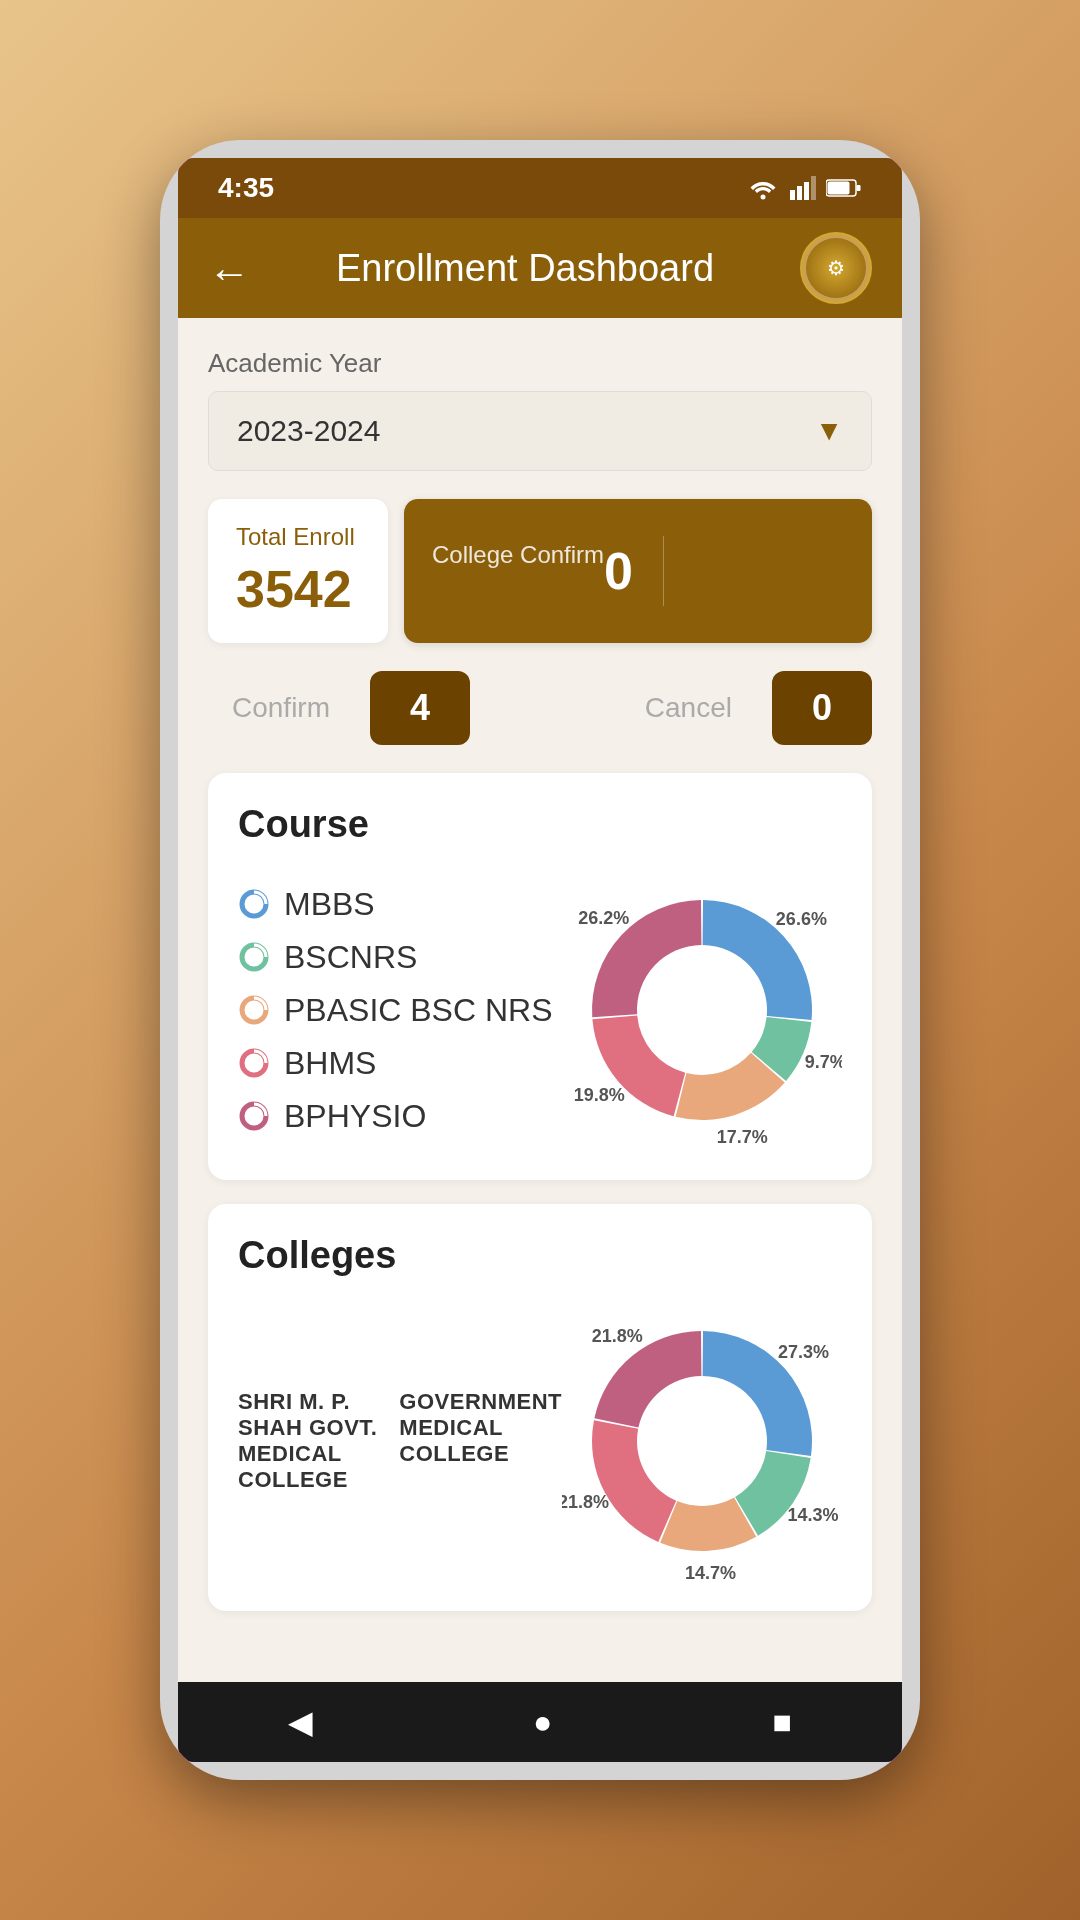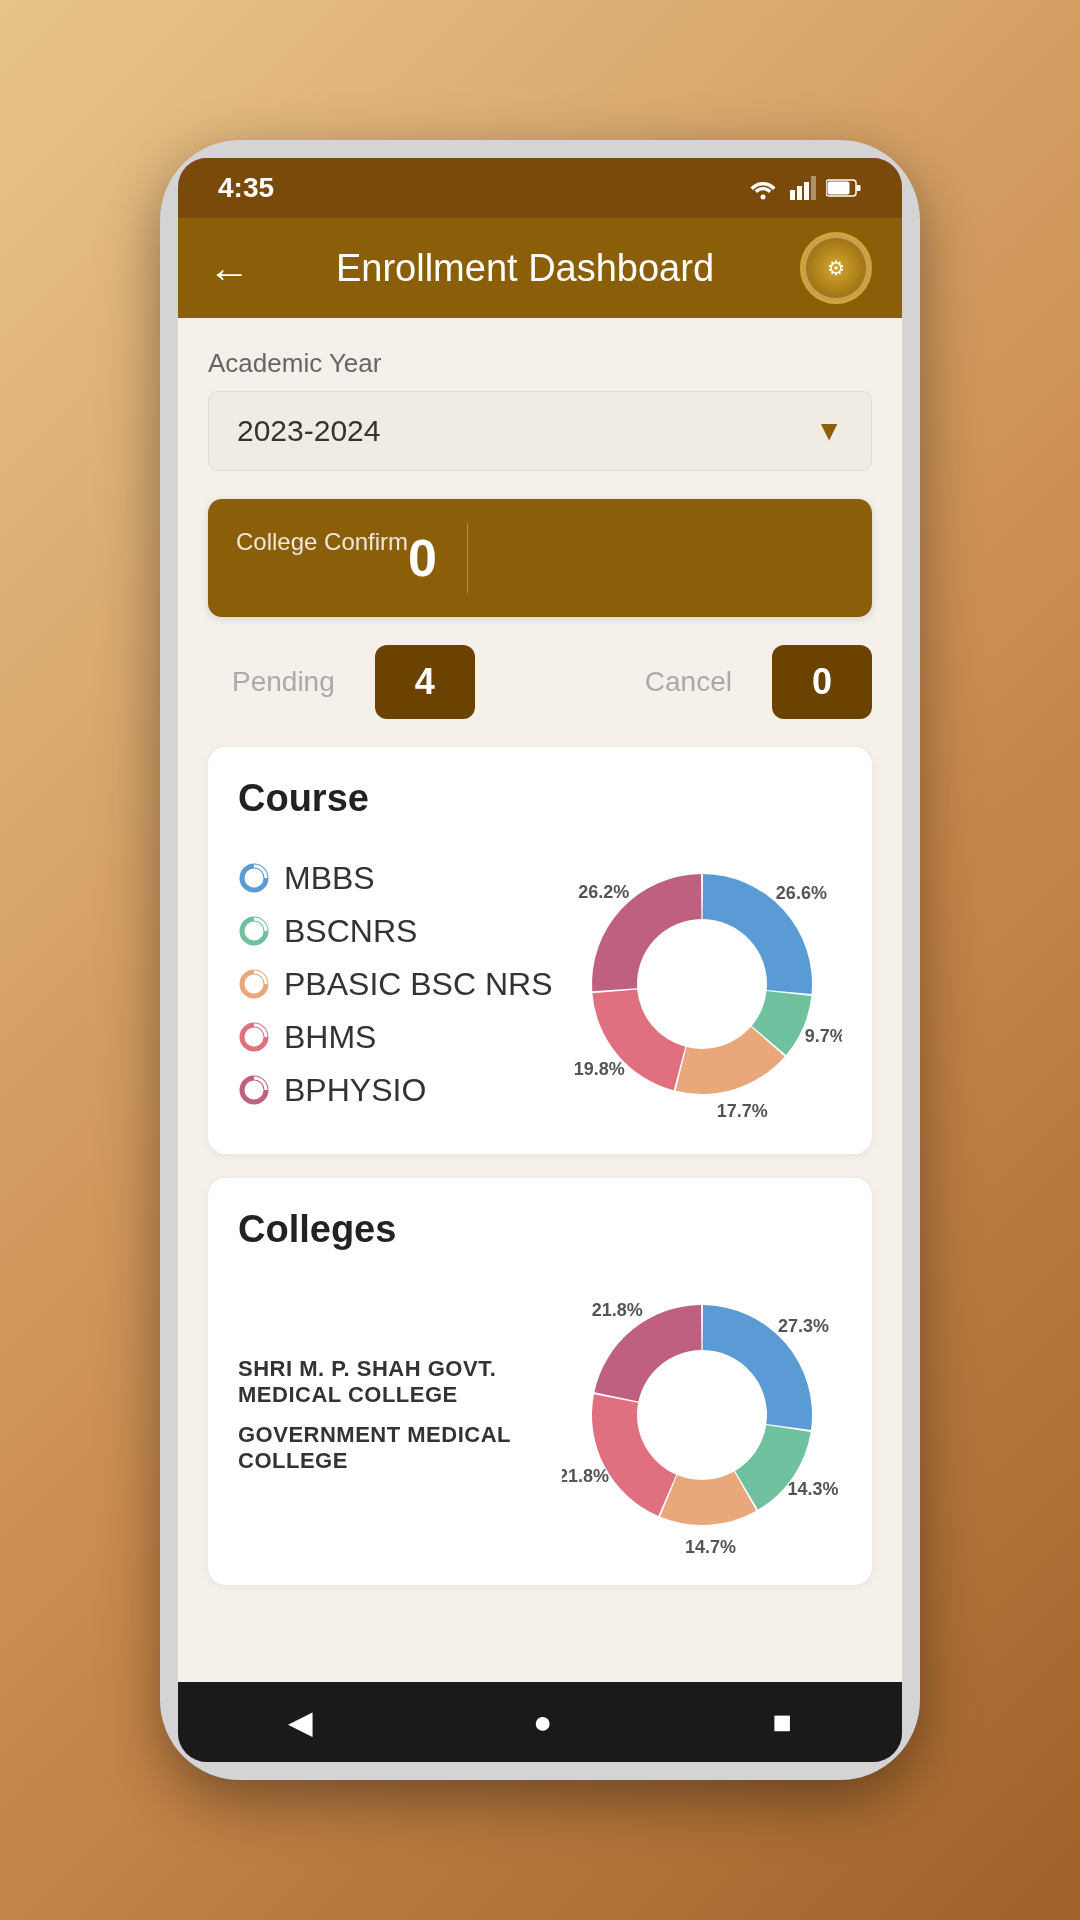--- a/index.html
+++ b/index.html
@@ -20,21 +20,21 @@
       border-radius: 80px;
       padding: 18px;
       box-shadow: 0 20px 60px rgba(0,0,0,0.4);
       position: relative;
       overflow: hidden;
     }
     .phone-inner {
       width: 100%;
       height: 100%;
       background: #d946ef;
-      border-radius: 29px;
+      border-radius: 16px;
       overflow: hidden;
       display: flex;
       flex-direction: column;
     }
     
     .status-bar {
       background: #7a4a0a;
       height: 60px;
       display: flex;
       align-items: center;
@@ -253,21 +253,20 @@
       width: 280px;
       height: 280px;
     }
     .donut-container svg {
       width: 280px;
       height: 280px;
     }
     
     .college-list {
       display: flex;
-      flex-direction: column;
       gap: 14px;
     }
     .college-item {
       font-size: 22px;
       font-weight: 700;
       color: #333;
       text-transform: uppercase;
       letter-spacing: 0.5px;
     }
     
@@ -324,31 +323,35 @@
 
     <div class="content">
 
       <div class="section-label">Academic Year</div>
       <div class="year-select">
         <span class="year-text">2023-2024</span>
         <span class="dropdown-arrow">▼</span>
       </div>
 
       <div class="stats-row">
+        <div class="stat-card-white">
+          <div class="stat-label">Total Enroll</div>
+          <div class="stat-value">3542</div>
+        </div>
         <div class="stat-card-brown">
           <div class="stat-brown-item">
             <div class="stat-brown-label">College Confirm</div>
             <div class="stat-brown-value">0</div>
           </div>
           <div class="stat-divider"></div>
         </div>
       </div>
 
       <div class="pending-row">
-        <span class="pending-label">Pending</span>
+        <span class="pending-label">Confirm</span>
         <span class="pending-badge">4</span>
         <span class="cancel-label">Cancel</span>
         <span class="cancel-badge">0</span>
       </div>
 
       <div class="card">
         <div class="card-title">Course</div>
         <div class="chart-area">
           <div class="legend">
 

